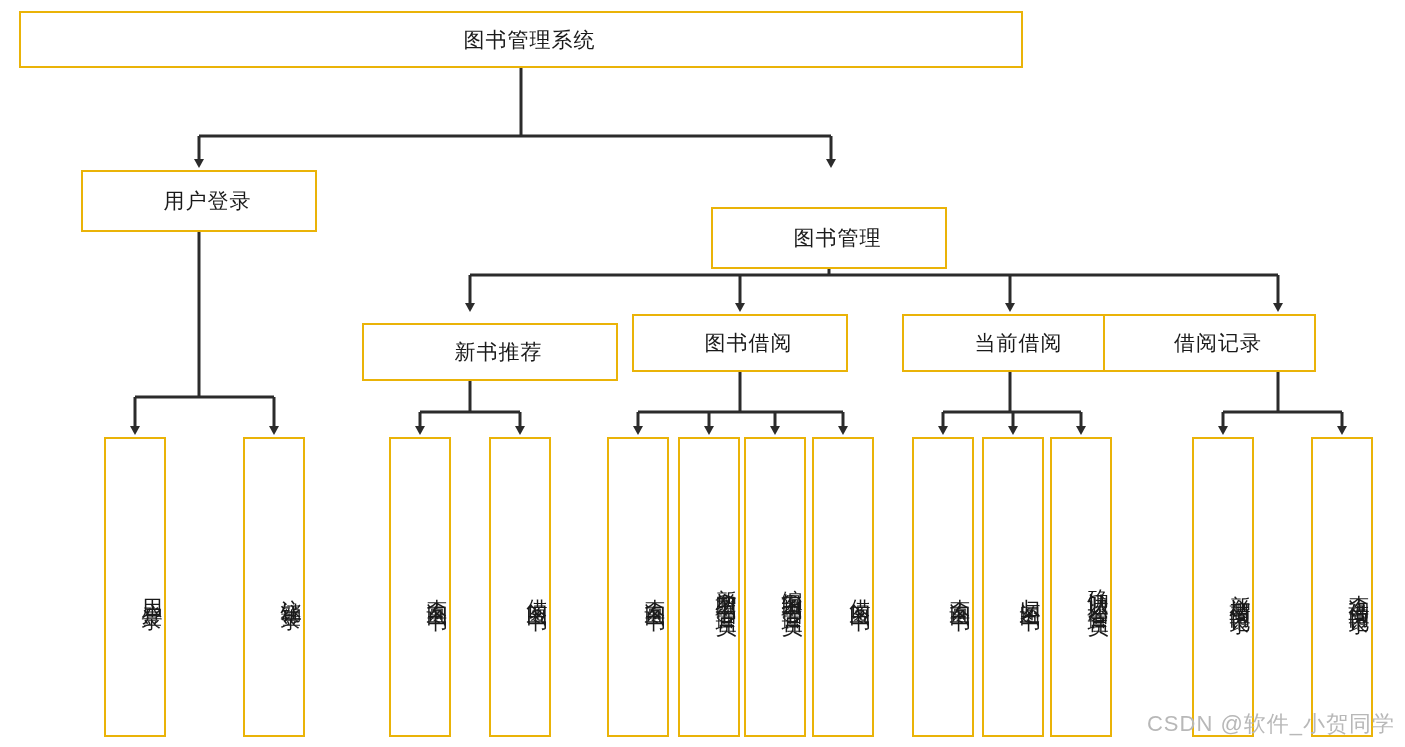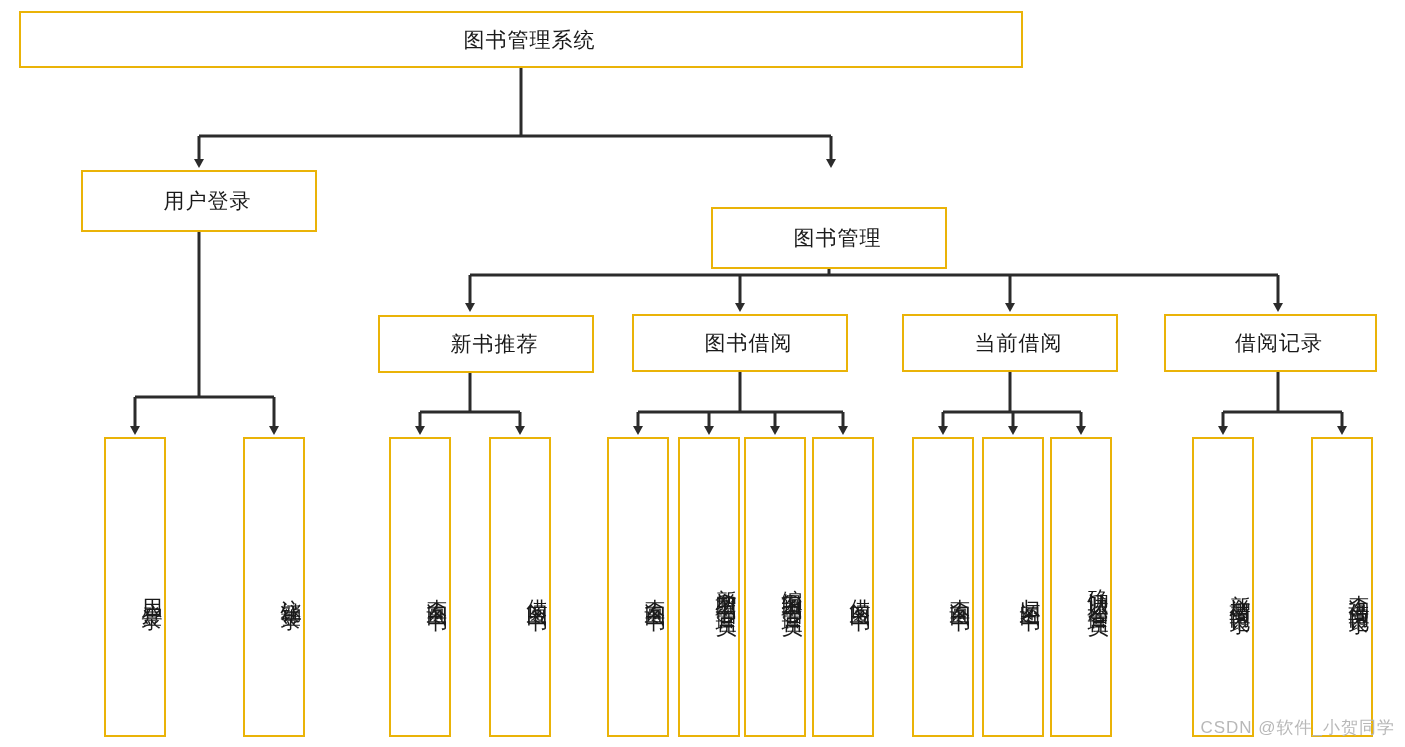--- a/index.html
+++ b/index.html
@@ -49,21 +49,21 @@
   }
   .node.v .vtext{
     writing-mode:vertical-rl;
     text-orientation:upright;
     display:block;
   }
   .watermark{
     position:absolute;
     right:10px;
     bottom:8px;
-    font-size:17px;
+    font-size:22px;
     color:#b8b8b8;
     letter-spacing:1px;
     white-space:nowrap;
     z-index:5;
     font-family:"Liberation Sans","DejaVu Sans",sans-serif;
   }
 </style>
 </head>
 <body>
 
@@ -141,30 +141,30 @@
     <span>图书管理系统</span>
   </div>
 
   <div class="node h" style="left:81px;top:170px;width:236px;height:62px;">
     <span>用户登录</span>
   </div>
   <div class="node h" style="left:711px;top:170px;width:236px;height:62px;margin-top:37px;">
     <span>图书管理</span>
   </div>
 
-  <div class="node h" style="left:362px;top:315px;width:216px;height:58px;margin-left:16px;">
+  <div class="node h" style="left:362px;top:323px;width:256px;height:58px;">
     <span>新书推荐</span>
   </div>
   <div class="node h" style="left:632px;top:314px;width:216px;height:58px;align-items:center;">
     <span>图书借阅</span>
   </div>
   <div class="node h" style="left:902px;top:314px;width:216px;height:58px;text-align:right;">
     <span>当前借阅</span>
   </div>
-  <div class="node h" style="left:1164px;top:314px;width:213px;height:58px;">
+  <div class="node h" style="left:1103px;top:314px;width:213px;height:58px;">
     <span>借阅记录</span>
   </div>
 
   <div class="node v" style="left:104px;top:437px;width:62px;height:300px;">
     <span class="vtext">用户登录</span>
   </div>
   <div class="node v" style="left:243px;top:437px;width:62px;height:300px;">
     <span class="vtext">注销登录</span>
   </div>
 

